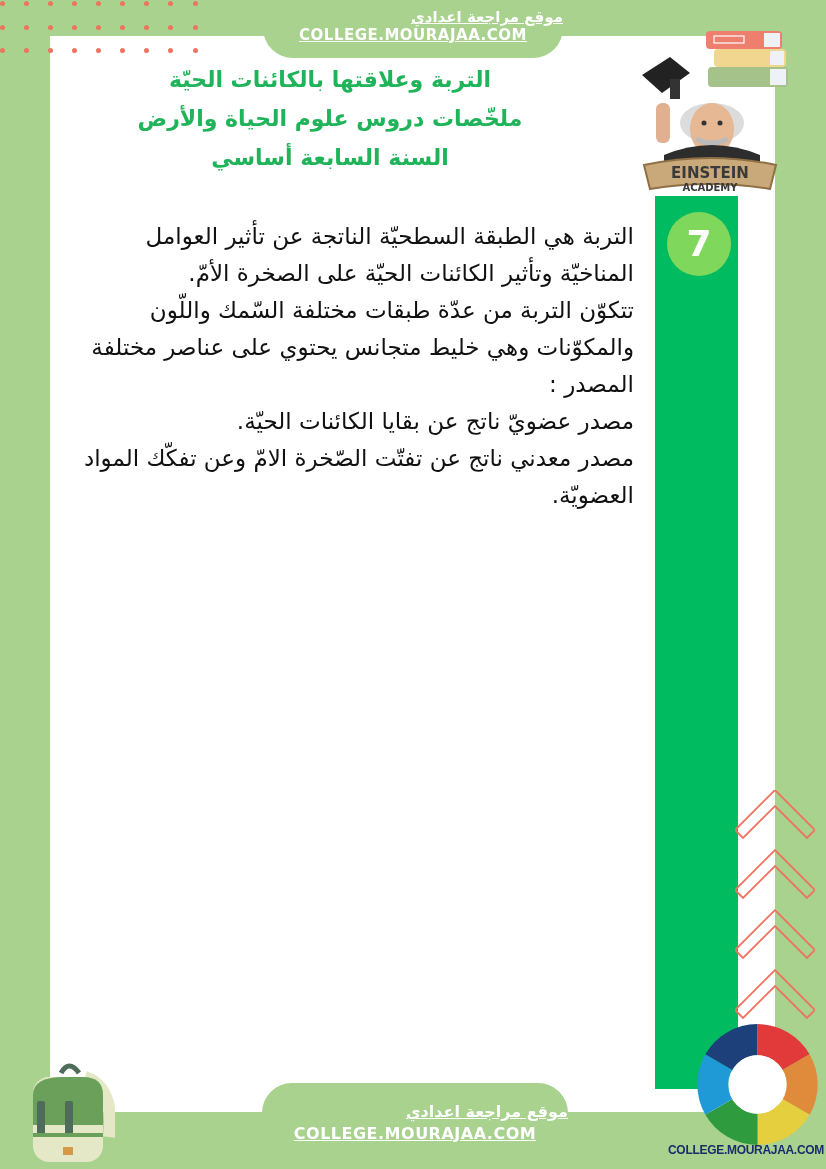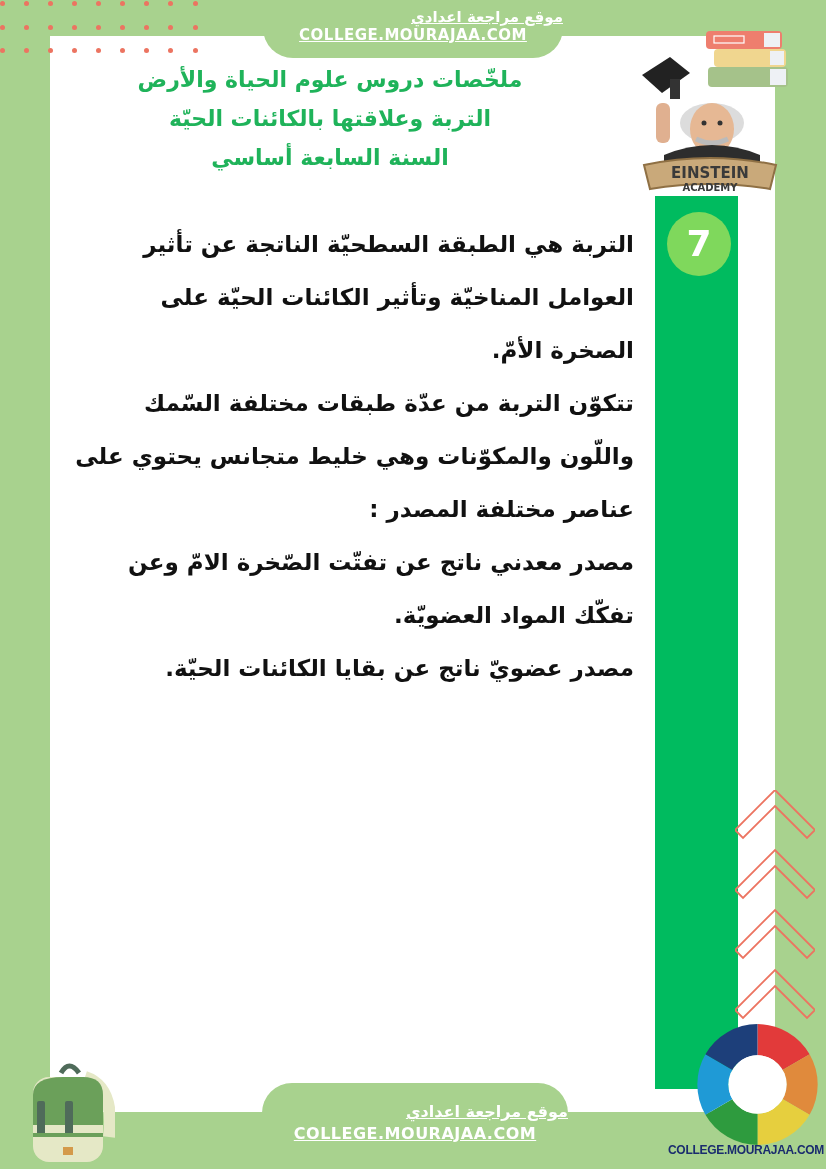--- a/index.html
+++ b/index.html
@@ -20,21 +20,21 @@
   .tab-bottom .tab-line-ar, .tab-bottom .tab-line-en { font-size: 16px; line-height: 22px; }
 
   .titles { position: absolute; left: 100px; top: 60px; width: 460px; text-align: center; direction: rtl; }
   .title-line { color: #1fb35a; font-weight: bold; font-size: 22px; line-height: 39px; }
 
   .side-strip { position: absolute; left: 655px; top: 196px; width: 83px; height: 893px; background: #00bb5f; }
   .num-badge { position: absolute; left: 667px; top: 212px; width: 64px; height: 64px; border-radius: 50%;
                background: #7fd85c; color: #fff; font-weight: bold; font-size: 36px; text-align: center; line-height: 64px; }
 
   .body-text { position: absolute; left: 72px; top: 218px; width: 562px; direction: rtl; text-align: right;
-               color: #111; font-weight: bold; font-size: 23px; line-height: 53px; }
+               color: #111; font-weight: normal; font-size: 23px; line-height: 37px; }
   .body-text p { margin: 0; }
 
   
   .einstein { position: absolute; left: 640px; top: 15px; width: 140px; height: 180px; }
   .books { position: absolute; left: 700px; top: 15px; width: 100px; height: 80px; }
 
   .chevrons { position: absolute; left: 735px; top: 790px; width: 80px; height: 250px; }
 
   .wheel { position: absolute; left: 695px; top: 1022px; width: 125px; height: 125px; }
   .wheel-caption { position: absolute; left: 668px; top: 1143px; width: 150px; text-align: center;
@@ -76,22 +76,22 @@
     <span class="dot" style="left:168px;top:48px"></span>
     <span class="dot" style="left:193px;top:48px"></span>
 </div>
 
 <div class="tab-top">
   <div class="tab-line-ar">موقع مراجعة اعدادي</div>
   <div class="tab-line-en">COLLEGE.MOURAJAA.COM</div>
 </div>
 
 <div class="titles">
+  <div class="title-line">التربة وعلاقتها بالكائنات الحيّة</div>
   <div class="title-line">ملخّصات دروس علوم الحياة والأرض</div>
-  <div class="title-line">التربة وعلاقتها بالكائنات الحيّة</div>
   <div class="title-line">السنة السابعة أساسي</div>
 </div>
 
 <svg class="books" viewBox="0 0 100 80">
   <rect x="8" y="52" width="80" height="20" rx="4" fill="#a5c28a"></rect>
   <rect x="70" y="54" width="16" height="16" fill="#eef1f5"></rect>
   <rect x="14" y="34" width="72" height="18" rx="4" fill="#f0d68f"></rect>
   <rect x="70" y="36" width="14" height="14" fill="#eef1f5"></rect>
   <rect x="6" y="16" width="76" height="18" rx="4" fill="#ee7e6e"></rect>
   <rect x="64" y="18" width="16" height="14" fill="#eef1f5"></rect>
@@ -112,22 +112,22 @@
   <text x="70" y="163" text-anchor="middle" font-family="DejaVu Sans, sans-serif" font-weight="bold" font-size="15" fill="#3a3a3a">EINSTEIN</text>
   <text x="70" y="176" text-anchor="middle" font-family="DejaVu Sans, sans-serif" font-weight="bold" font-size="10" fill="#3a3a3a">ACADEMY</text>
 </svg>
 
 <div class="side-strip"></div>
 <div class="num-badge">7</div>
 
 <div class="body-text">
   <p>التربة هي الطبقة السطحيّة الناتجة عن تأثير العوامل المناخيّة وتأثير الكائنات الحيّة على الصخرة الأمّ.</p>
   <p>تتكوّن التربة من عدّة طبقات مختلفة السّمك واللّون والمكوّنات وهي خليط متجانس يحتوي على عناصر مختلفة المصدر :</p>
+  <p>مصدر عضويّ ناتج عن بقايا الكائنات الحيّة.</p>
   <p>مصدر معدني ناتج عن تفتّت الصّخرة الامّ وعن تفكّك المواد العضويّة.</p>
-  <p>مصدر عضويّ ناتج عن بقايا الكائنات الحيّة.</p>
 </div>
 
 <svg class="chevrons" viewBox="0 0 80 250">
   <g fill="none" stroke="#ec7461" stroke-width="1.8">
     <path d="M0 40 L40 0 L80 40 L72 48 L40 16 L8 48 Z"></path>
     <path d="M0 100 L40 60 L80 100 L72 108 L40 76 L8 108 Z"></path>
     <path d="M0 160 L40 120 L80 160 L72 168 L40 136 L8 168 Z"></path>
     <path d="M0 220 L40 180 L80 220 L72 228 L40 196 L8 228 Z"></path>
   </g>
 </svg>

